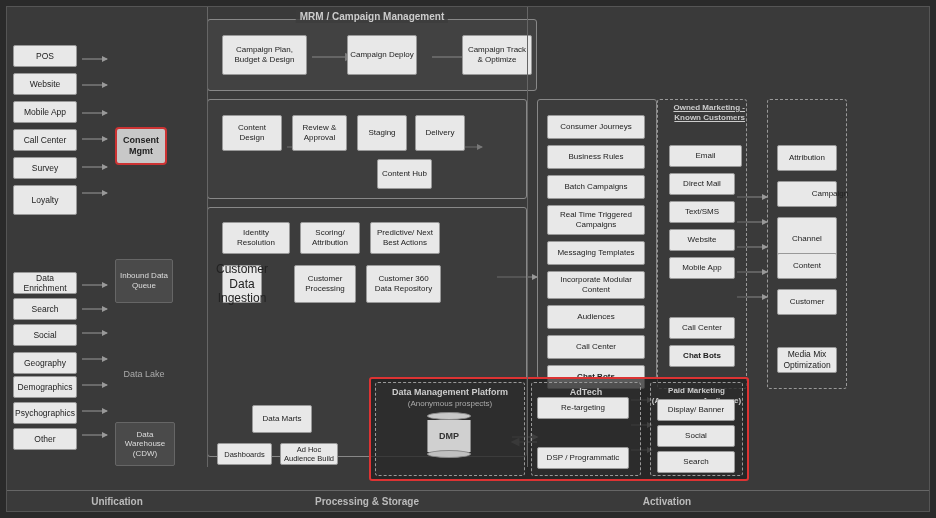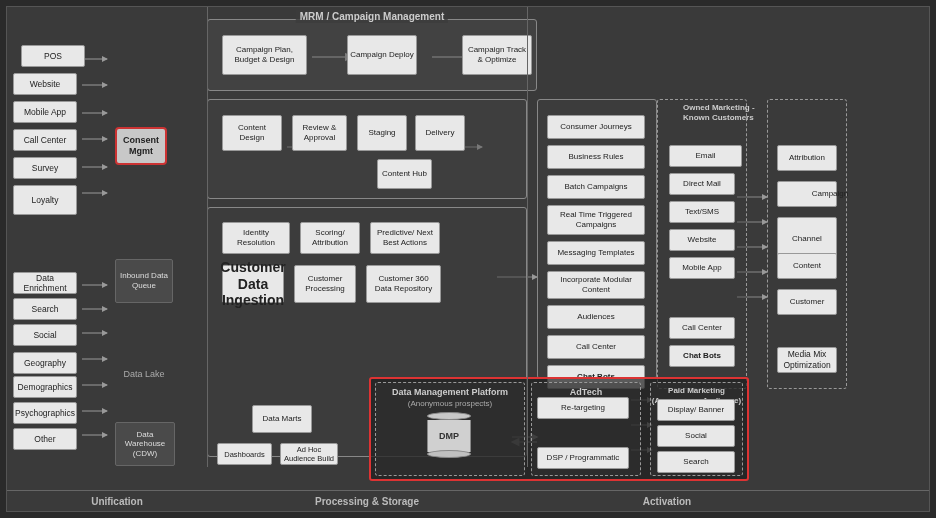--- a/index.html
+++ b/index.html
@@ -139,21 +139,21 @@
       <line x1="730" y1="290" x2="760" y2="290" stroke="#888" stroke-width="1" marker-end="url(#arr)"></line>
 
       <line x1="624" y1="393" x2="645" y2="393" stroke="#888" stroke-width="1" marker-end="url(#arr)"></line>
       <line x1="624" y1="418" x2="645" y2="418" stroke="#888" stroke-width="1" marker-end="url(#arr)"></line>
       <line x1="624" y1="443" x2="645" y2="443" stroke="#888" stroke-width="1" marker-end="url(#arr)"></line>
 
       <line x1="505" y1="430" x2="530" y2="430" stroke="#888" stroke-width="1.5" marker-end="url(#arr)"></line>
       <line x1="530" y1="435" x2="505" y2="435" stroke="#888" stroke-width="1.5" marker-end="url(#arr)"></line>
     </svg>
 
-    <div class="box white" style="left:14px;top:38px;width:64px;height:22px;">POS</div>
+    <div class="box white" style="left:6px;top:38px;width:64px;height:22px;">POS</div>
     <div class="box white" style="left:6px;top:66px;width:64px;height:22px;">Website</div>
     <div class="box white" style="left:6px;top:94px;width:64px;height:22px;">Mobile App</div>
     <div class="box white" style="left:6px;top:122px;width:64px;height:22px;">Call Center</div>
     <div class="box white" style="left:6px;top:150px;width:64px;height:22px;">Survey</div>
     <div class="box white" style="left:6px;top:178px;width:64px;height:30px;">Loyalty</div>
 
     <div class="box white" style="left:6px;top:265px;width:64px;height:22px;">Data Enrichment</div>
     <div class="box white" style="left:6px;top:291px;width:64px;height:22px;">Search</div>
     <div class="box white" style="left:6px;top:317px;width:64px;height:22px;">Social</div>
     <div class="box white" style="left:6px;top:345px;width:64px;height:22px;">Geography</div>
@@ -183,41 +183,41 @@
     <div class="box white" style="left:408px;top:108px;width:50px;height:36px;font-size:8px;">Delivery</div>
 
     <div class="box white" style="left:370px;top:152px;width:55px;height:30px;font-size:8px;">Content Hub</div>
 
     <div class="section" style="left:200px;top:200px;width:320px;height:250px;background:rgba(65,65,65,0.4);"></div>
 
     <div class="box white" style="left:215px;top:215px;width:68px;height:32px;font-size:8px;">Identity Resolution</div>
     <div class="box white" style="left:293px;top:215px;width:60px;height:32px;font-size:8px;">Scoring/ Attribution</div>
     <div class="box white" style="left:363px;top:215px;width:70px;height:32px;font-size:8px;">Predictive/ Next Best Actions</div>
 
-    <div class="box white" style="left:215px;top:258px;width:62px;height:38px;font-size:14px;font-weight:bold;">Customer Data Ingestion</div>
+    <div class="box white" style="left:215px;top:258px;width:40px;height:38px;font-size:12px;">Customer Data Ingestion</div>
     <div class="box white" style="left:287px;top:258px;width:62px;height:38px;font-size:8px;">Customer Processing</div>
     <div class="box white" style="left:359px;top:258px;width:75px;height:38px;font-size:8px;">Customer 360 Data Repository</div>
 
     <div class="box white" style="left:245px;top:398px;width:60px;height:28px;font-size:8px;">Data Marts</div>
     <div class="box white" style="left:210px;top:436px;width:55px;height:22px;font-size:7.5px;">Dashboards</div>
     <div class="box white" style="left:273px;top:436px;width:58px;height:22px;font-size:7.5px;">Ad Hoc Audience Build</div>
 
     <div class="section" style="left:530px;top:92px;width:120px;height:280px;background:rgba(65,65,65,0.4);"></div>
     <div class="box white" style="left:540px;top:108px;width:98px;height:24px;font-size:8px;">Consumer Journeys</div>
     <div class="box white" style="left:540px;top:138px;width:98px;height:24px;font-size:8px;">Business Rules</div>
     <div class="box white" style="left:540px;top:168px;width:98px;height:24px;font-size:8px;">Batch Campaigns</div>
     <div class="box white" style="left:540px;top:198px;width:98px;height:30px;font-size:8px;">Real Time Triggered Campaigns</div>
     <div class="box white" style="left:540px;top:234px;width:98px;height:24px;font-size:8px;">Messaging Templates</div>
     <div class="box white" style="left:540px;top:264px;width:98px;height:28px;font-size:8px;">Incorporate Modular Content</div>
     <div class="box white" style="left:540px;top:298px;width:98px;height:24px;font-size:8px;text-align:right;">Audiences</div>
     <div class="box white" style="left:540px;top:328px;width:98px;height:24px;font-size:8px;">Call Center</div>
     <div class="box white" style="left:540px;top:358px;width:98px;height:24px;font-size:8px;font-weight:bold;">Chat Bots</div>
 
     <div class="section dashed-border" style="left:650px;top:92px;width:90px;height:290px;"></div>
-    <div style="position:absolute;left:676px;top:96px;width:86px;text-align:left;color:#ccc;font-size:8px;font-weight:bold;line-height:1.3;">Owned Marketing - Known Customers</div>
+    <div style="position:absolute;left:652px;top:96px;width:86px;text-align:right;color:#ccc;font-size:8px;font-weight:bold;line-height:1.3;text-decoration:underline;">Owned Marketing - Known Customers</div>
     <div class="box white" style="left:662px;top:138px;width:73px;height:22px;font-size:8px;">Email</div>
     <div class="box white" style="left:662px;top:166px;width:66px;height:22px;font-size:8px;">Direct Mail</div>
     <div class="box white" style="left:662px;top:194px;width:66px;height:22px;font-size:8px;">Text/SMS</div>
     <div class="box white" style="left:662px;top:222px;width:66px;height:22px;font-size:8px;">Website</div>
     <div class="box white" style="left:662px;top:250px;width:66px;height:22px;font-size:8px;">Mobile App</div>
     <div class="box white" style="left:662px;top:310px;width:66px;height:22px;font-size:8px;">Call Center</div>
     <div class="box white" style="left:662px;top:338px;width:66px;height:22px;font-size:8px;font-weight:bold;">Chat Bots</div>
 
     <div class="section dashed-border" style="left:760px;top:92px;width:80px;height:290px;"></div>
     <div class="box white" style="left:770px;top:138px;width:60px;height:26px;font-size:8px;">Attribution</div>

